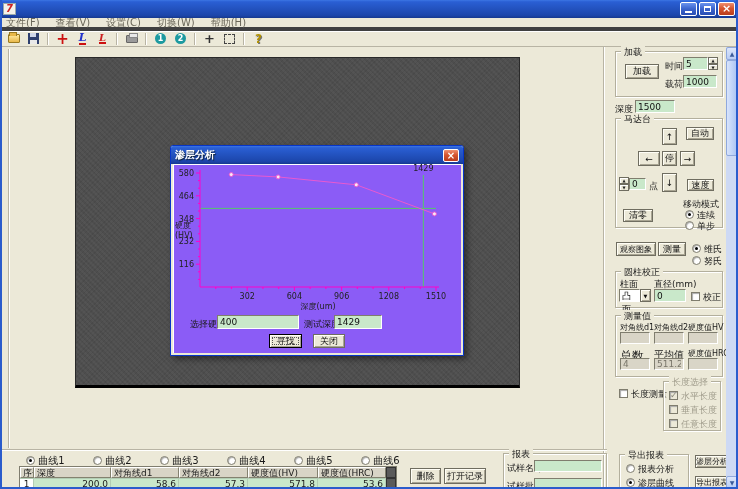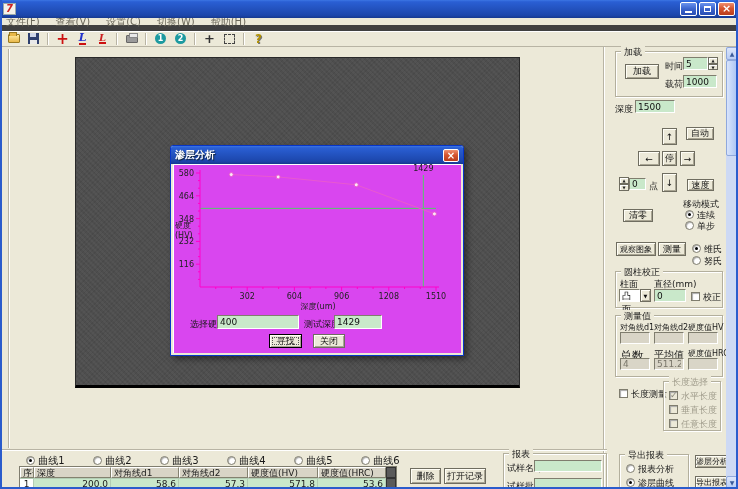--- a/index.html
+++ b/index.html
@@ -10,21 +10,21 @@
   .titlebar{position:absolute;left:0;top:0;width:738px;height:18px;background:linear-gradient(180deg,#3c76e4 0%,#2a5fd4 10%,#1c46ab 85%,#16398f 100%);display:flex;align-items:center;padding:0 3px;z-index:5;}
   .appicon{width:13px;height:12px;background:#f4f2ea;border:1px solid #9aa;color:#cc2222;font-weight:bold;font-style:italic;font-size:10px;line-height:10px;text-align:center;margin-right:4px;}
   .wtitle{color:#fff;font-weight:bold;font-size:11px;text-shadow:1px 1px 1px #123;white-space:nowrap;}
   .winbtns{margin-left:auto;display:flex;gap:2px;}
   .wbtn{width:17px;height:14px;border-radius:2px;border:1px solid #fff;display:flex;align-items:center;justify-content:center;color:#fff;font-size:9px;background:linear-gradient(180deg,#6a93ee,#3a63cc 50%,#2a4fb4);}
   .wbtn.close{background:linear-gradient(180deg,#ef9070,#d6552f 45%,#b83d1c);}
   .g-min{width:7px;height:2px;background:#fff;margin-top:6px;}
   .g-rest{width:7px;height:6px;border:1px solid #fff;border-top-width:2px;}
   .g-x{font-weight:bold;font-size:11px;line-height:10px;}
   
-  .menubar{position:absolute;left:0;top:18px;width:738px;height:13px;background:#ece9d8;border-bottom:6px solid #404040;display:flex;align-items:center;padding-left:6px;gap:16px;}
+  .menubar{position:absolute;left:0;top:18px;width:738px;height:13px;background:#ece9d8;border-bottom:4px solid #404040;display:flex;align-items:center;padding-left:6px;gap:16px;}
   .menu-item{color:#6b685a;font-size:10px;white-space:nowrap;}
   .toolbar{position:absolute;left:0;top:31px;width:738px;height:16px;background:#ece9d8;border-bottom:1px solid #b8b4a4;box-shadow:0 1px 0 #fff inset;display:flex;align-items:center;padding-left:4px;gap:1px;}
   .tb-btn{width:19px;height:15px;display:flex;align-items:center;justify-content:center;}
   .tb-sep{width:2px;height:12px;border-left:1px solid #b8b4a4;border-right:1px solid #fff;margin:0 3px;}
   .i-folder{width:12px;height:9px;background:linear-gradient(180deg,#ffe9a0,#e8b84a);border:1px solid #9a7a20;border-radius:1px;position:relative;}
   .i-folder:before{content:"";position:absolute;left:0;top:-3px;width:6px;height:3px;background:#e8b84a;border:1px solid #9a7a20;border-bottom:none;}
   .i-floppy{width:11px;height:11px;background:#2e3f6e;position:relative;}
   .i-floppy:before{content:"";position:absolute;left:2px;top:0;width:6px;height:4px;background:#cfd6e8;}
   .i-floppy:after{content:"";position:absolute;left:2px;bottom:0;width:7px;height:4px;background:#e8e8e8;}
   .i-cross{color:#cc1111;font-weight:bold;font-size:15px;line-height:12px;}
@@ -70,21 +70,21 @@
   .tcell{font-size:9px;line-height:10px;overflow:hidden;white-space:nowrap;}
   .th{background:#d8d4c6;border:1px solid;border-color:#fff #83816f #83816f #fff;padding-left:2px;}
   .td{background:#c9e8ca;border-right:1px solid #b2ccb4;border-top:1px solid #b2ccb4;text-align:right;padding-right:2px;}
   .td.first{background:#fff;text-align:center;padding-right:0;}
   .tfill{background:#5a5a5a;border:1px solid #333;}
   
   .dialog{position:absolute;left:170px;top:145px;width:294px;height:211px;border:1px solid #0735c8;border-radius:3px 3px 0 0;background:#ece9d8;box-shadow:3px 3px 6px rgba(0,0,0,.45);z-index:10;}
   .dlg-title{position:absolute;left:0;top:0;right:0;height:18px;border-radius:2px 2px 0 0;background:linear-gradient(180deg,#3c76e4 0%,#2a5fd4 10%,#1c46ab 85%,#16398f 100%);display:flex;align-items:center;padding:0 4px;}
   .dlg-title .t{color:#fff;font-size:10px;font-weight:bold;text-shadow:1px 1px 1px #123;}
   .dlg-close{margin-left:auto;width:16px;height:13px;border-radius:2px;border:1px solid #fff;background:linear-gradient(180deg,#ef9070,#d6552f 45%,#b83d1c);color:#fff;font-size:10px;font-weight:bold;line-height:11px;text-align:center;}
-  .dlg-client{position:absolute;left:2px;top:18px;right:2px;bottom:2px;background:#d946ef;box-shadow:inset 1px 1px 0 #fff;}
+  .dlg-client{position:absolute;left:2px;top:18px;right:2px;bottom:2px;background:#8b5cf6;box-shadow:inset 1px 1px 0 #fff;}
   .dlg-client svg{position:absolute;left:0;top:0;}
 </style>
 </head>
 <body>
 
 <div class="window">
 
   <div class="titlebar">
     <span class="appicon">7</span>
     <span class="winbtns">
@@ -164,20 +164,23 @@
     <span class="spin abs" style="left:101px;top:10px;height:13px;">
         <span>▲</span>
         <span>▼</span>
       </span>
     <span class="lbl" style="left:58px;top:31px;">载荷</span>
     <input class="sunk abs" style="left: 76px; top: 28px; width: 34px; height: 13px;" readonly="" value="1000">
 
     <span class="lbl" style="left:8px;top:56px;">深度</span>
     <input class="sunk abs" style="left: 28px; top: 53px; width: 40px; height: 13px;" readonly="" value="1500">
 
+    <div class="grp" style="left:8px;top:71px;width:108px;height:110px;">
+      <span class="legend">马达台</span>
+    </div>
     <div class="b3 abs" style="left:55px;top:81px;width:15px;height:17px;">↑</div>
     <div class="b3 abs" style="left:79px;top:80px;width:28px;height:13px;">自动</div>
     <div class="b3 abs" style="left:31px;top:104px;width:22px;height:15px;">←</div>
     <div class="b3 abs" style="left:55px;top:104px;width:15px;height:15px;">停</div>
     <div class="b3 abs" style="left:73px;top:104px;width:15px;height:15px;">→</div>
     <span class="spin abs" style="left:12px;top:130px;height:14px;">
         <span>▲</span>
         <span>▼</span>
       </span>
     <input class="sunk abs" style="left: 22px; top: 131px; width: 17px; height: 12px;" readonly="" value="0">

